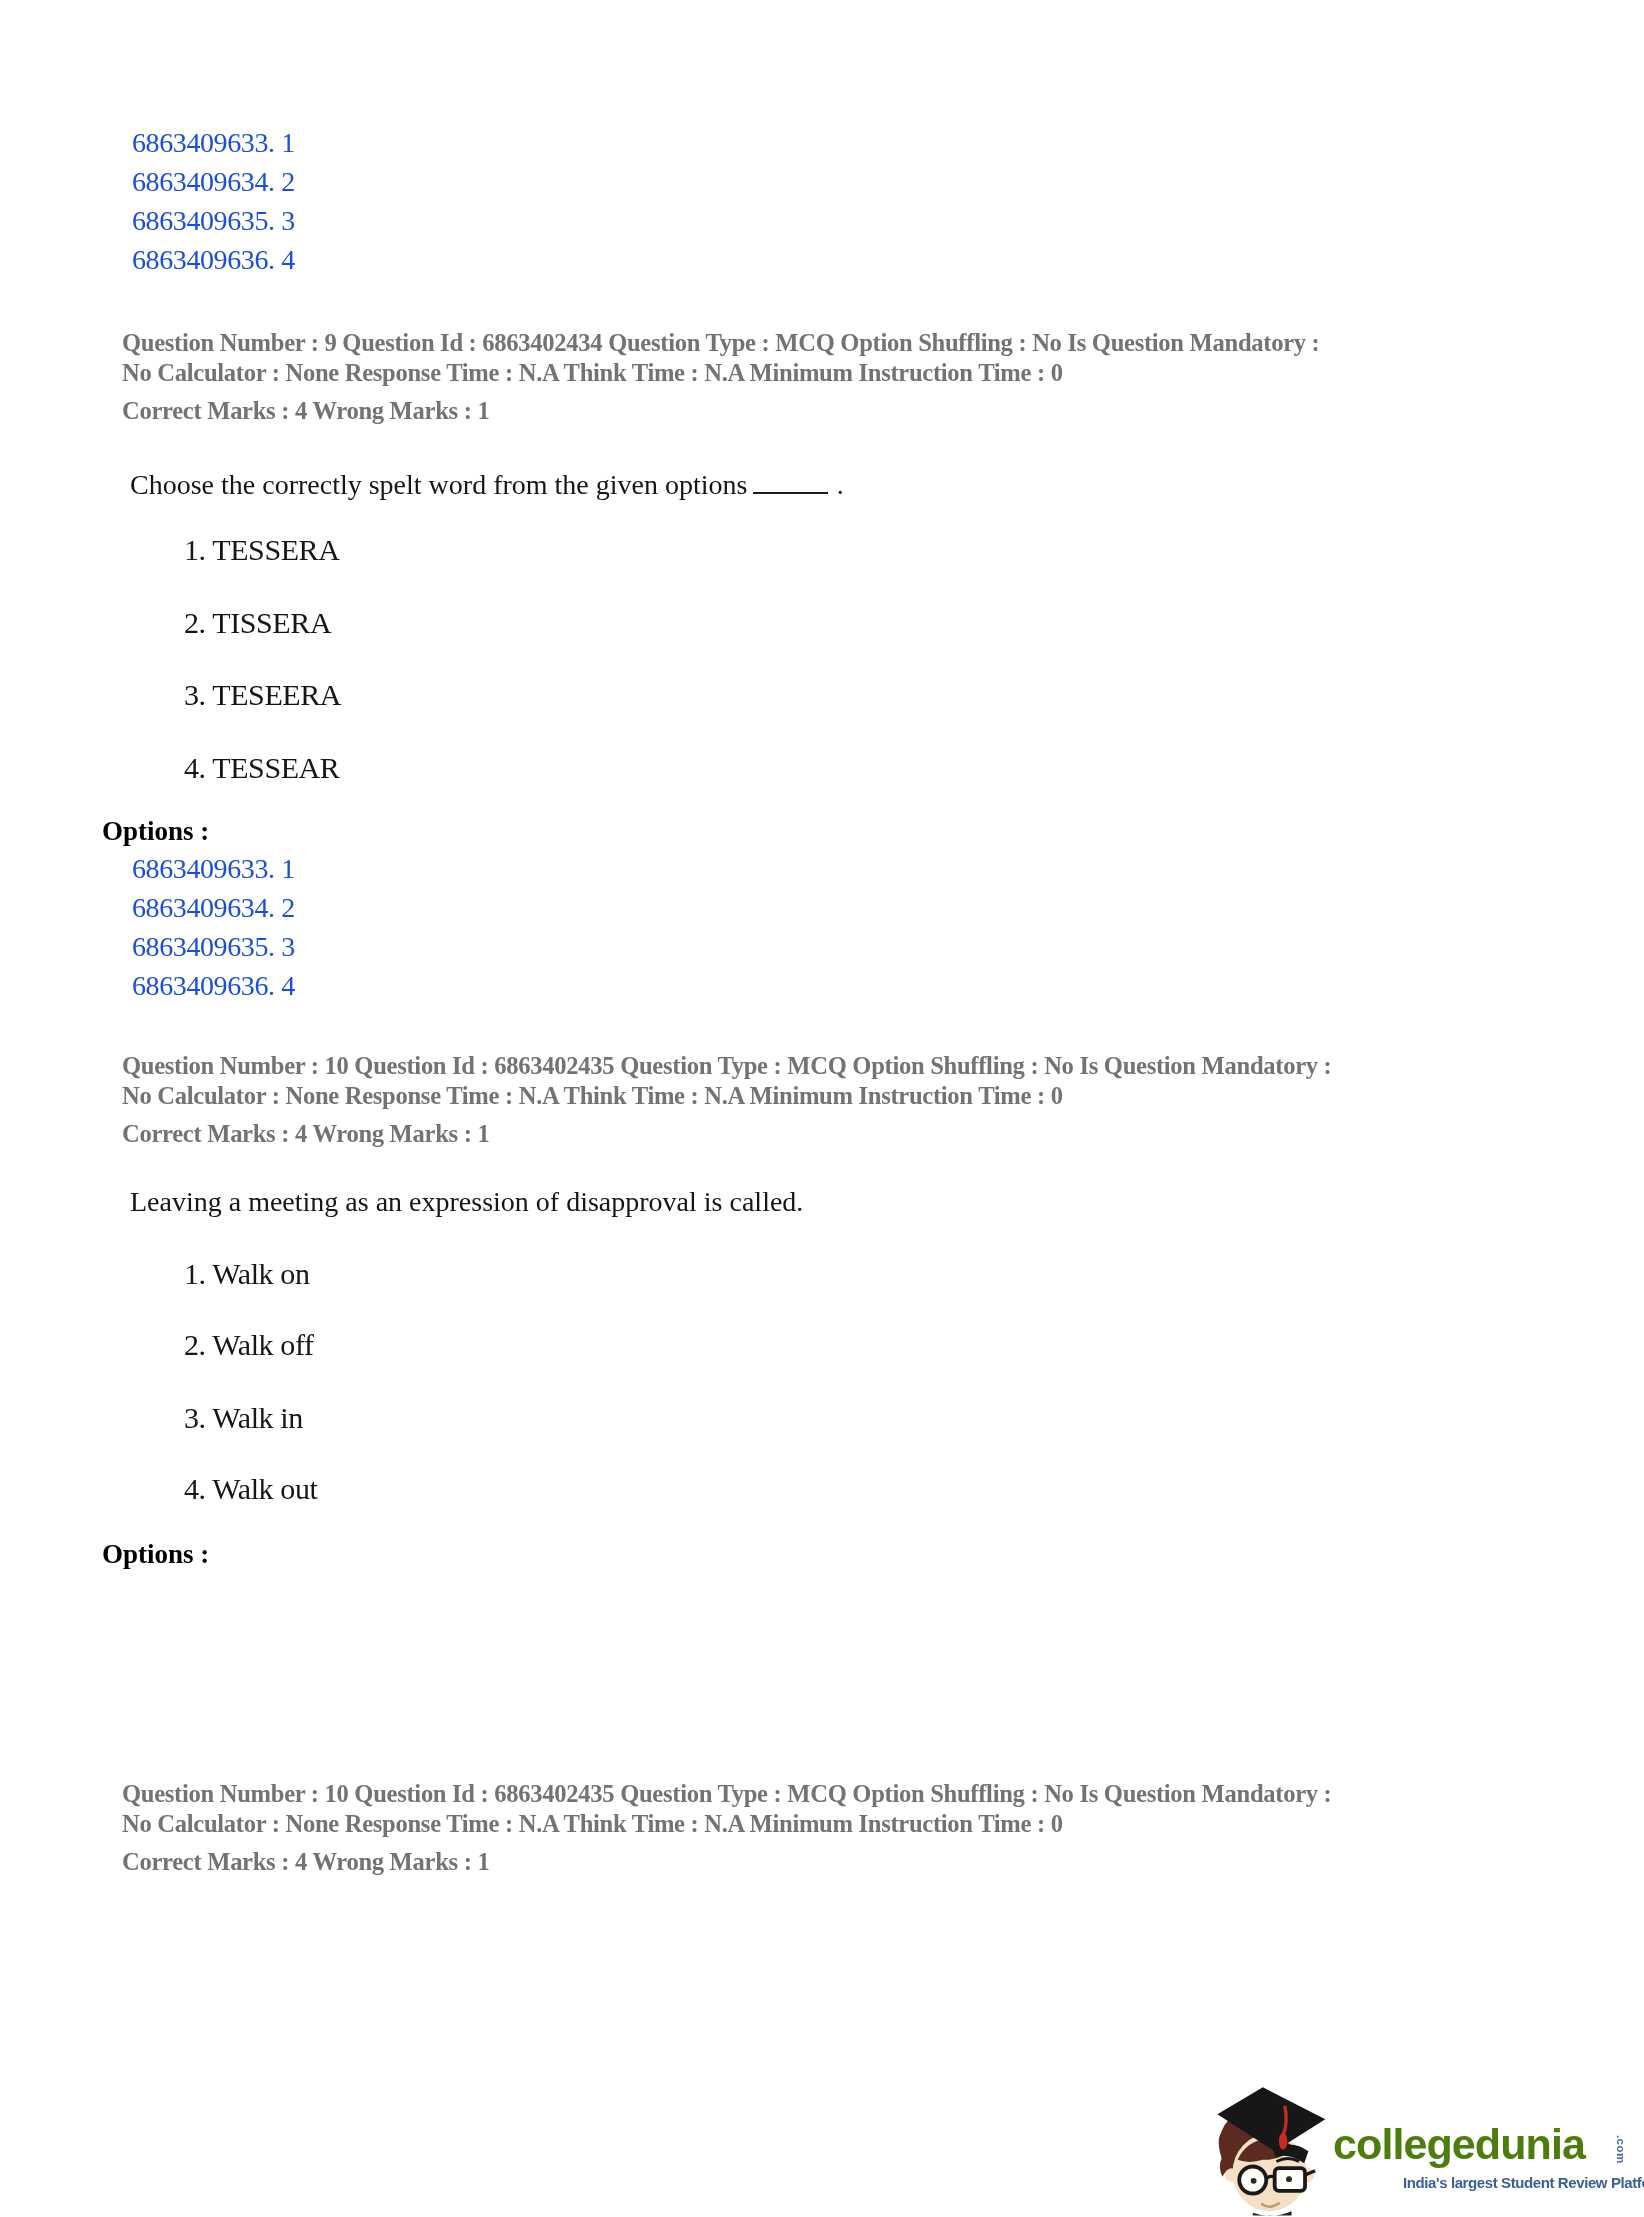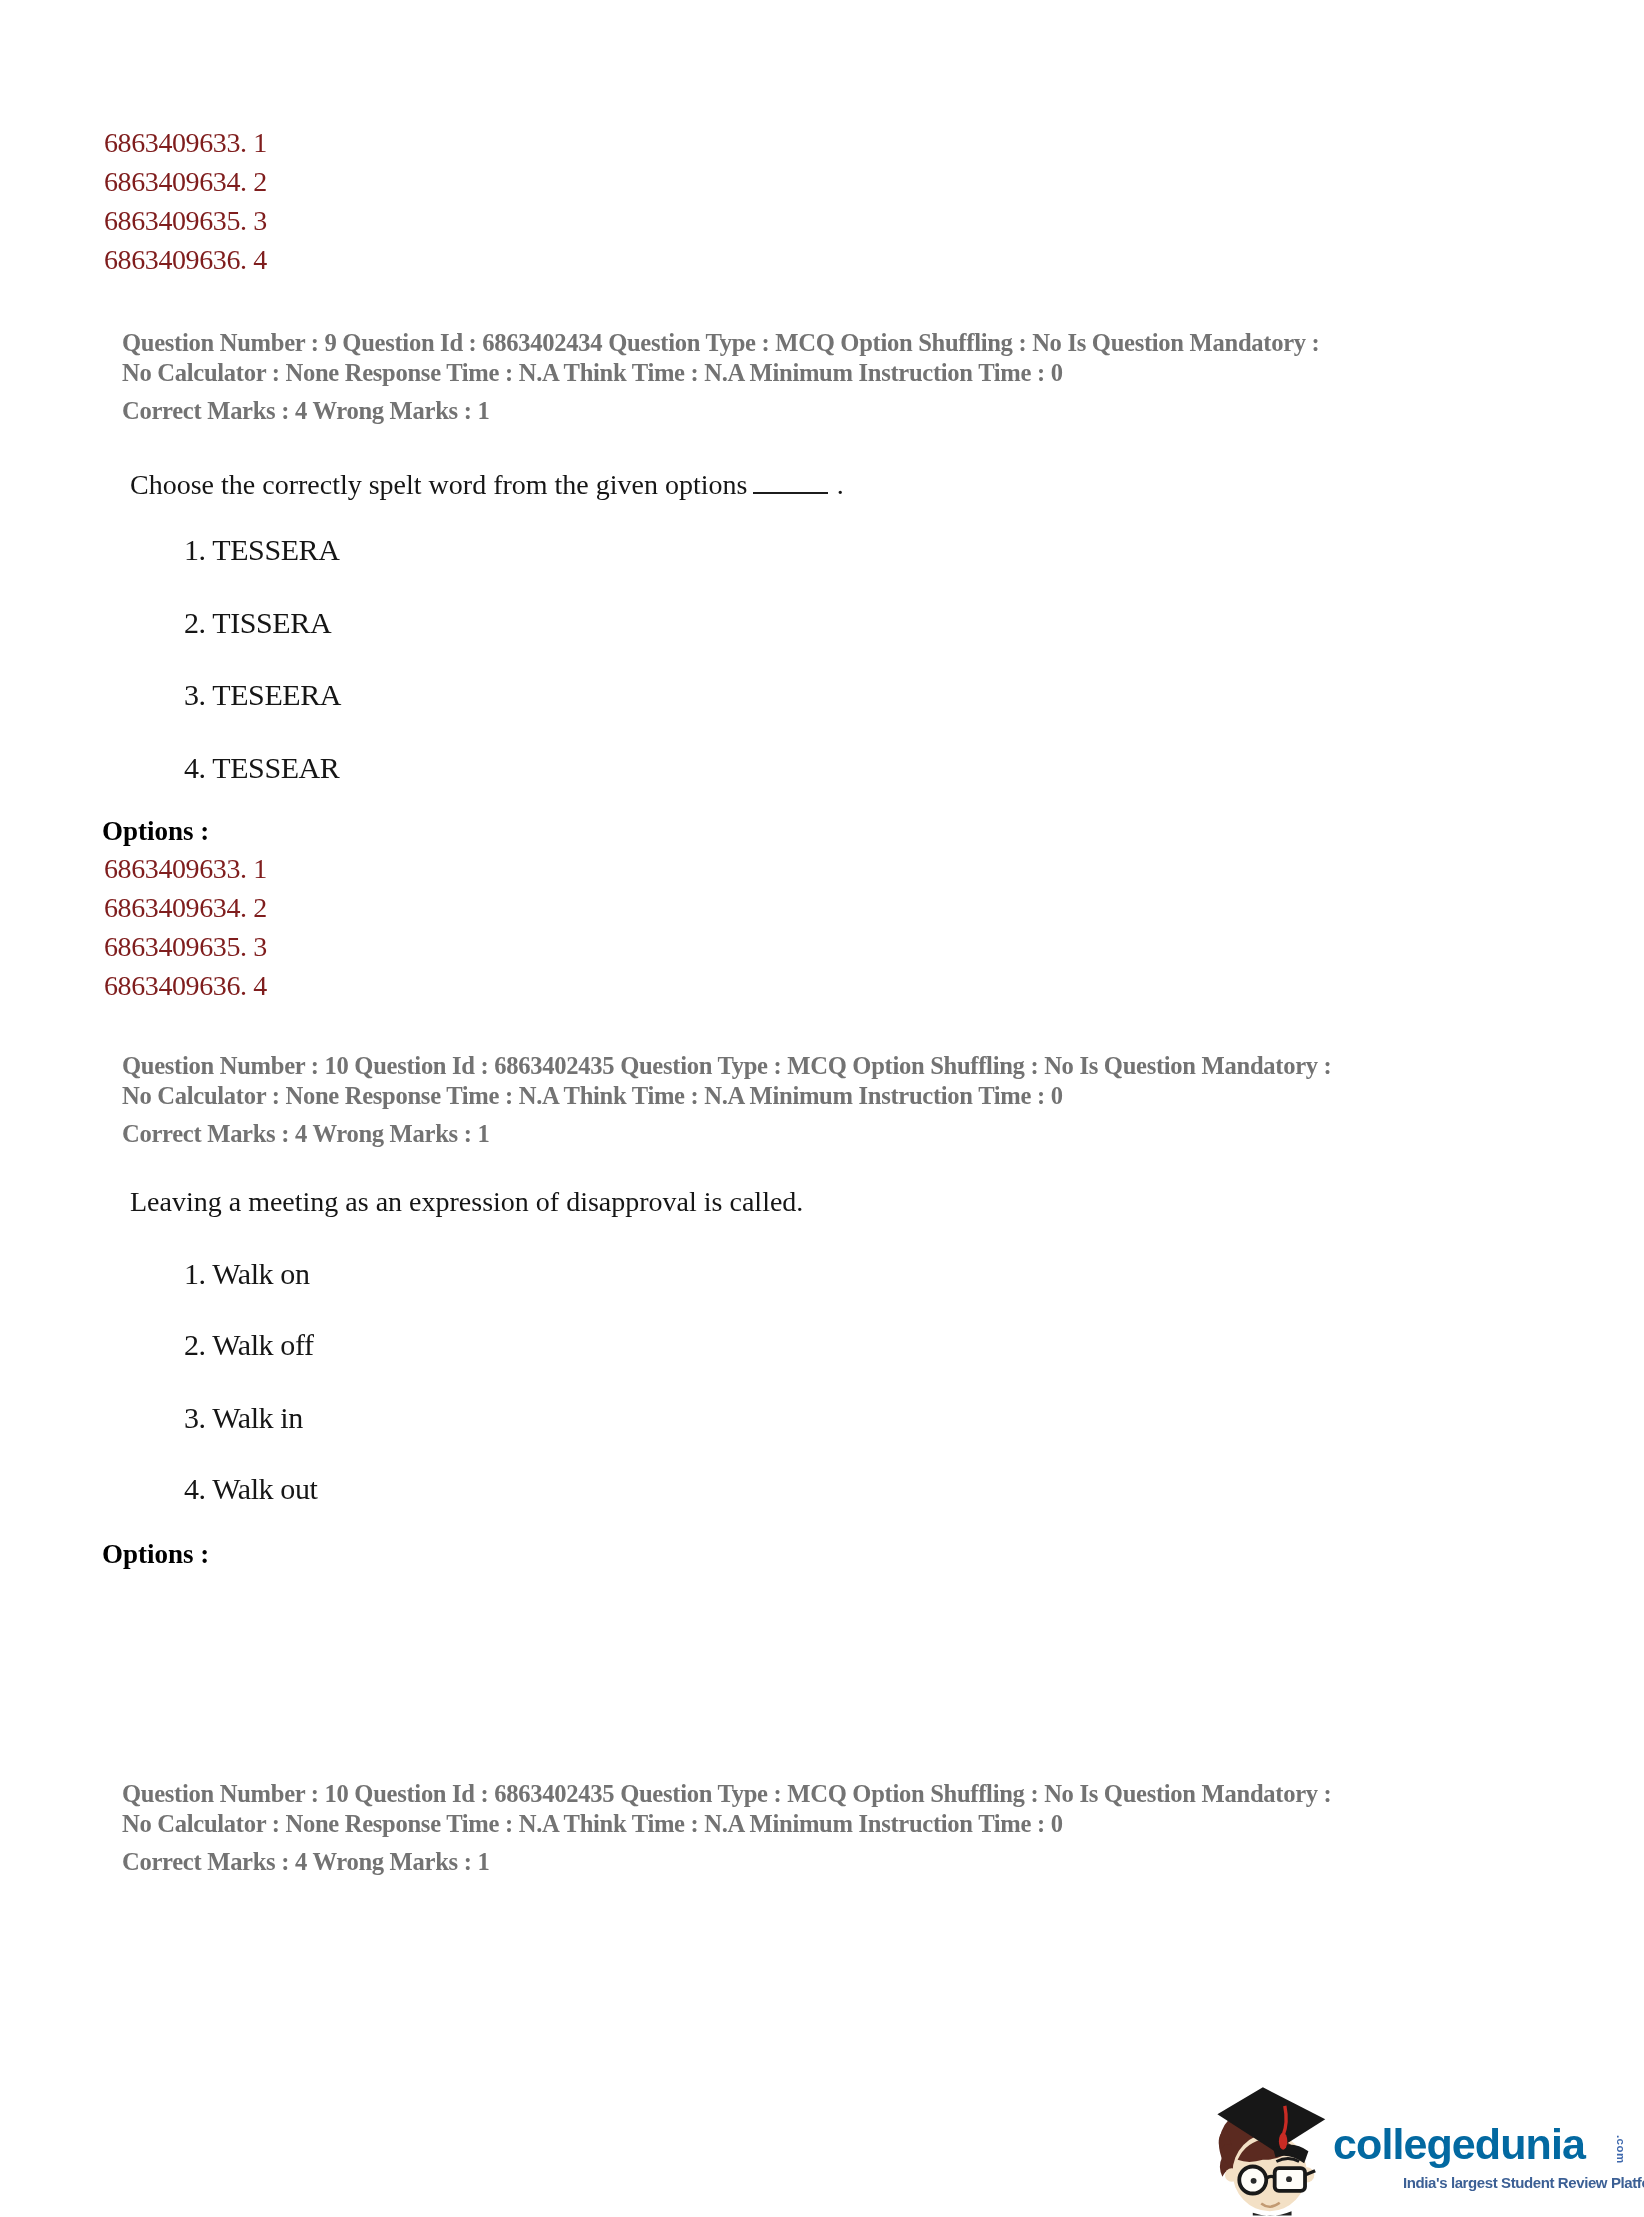--- a/index.html
+++ b/index.html
@@ -5,21 +5,21 @@
   html,body{margin:0;padding:0;background:#ffffff;}
   .page{
     position:relative;
     width:1644px;height:2217px;
     background:#ffffff;
     overflow:hidden;
     font-family:"Liberation Serif", serif;
     color:#000;
   }
   
-  .id-list{position:absolute;left:104px;font-size:28px;line-height:39px;letter-spacing:-0.4px;color:#7f1d1d;}
+  .id-list{position:absolute;left:132px;font-size:28px;line-height:39px;letter-spacing:-0.4px;color:#1d4ed8;}
   
   .meta{position:absolute;left:122px;font-weight:bold;font-size:24.6px;line-height:29.6px;letter-spacing:-0.3px;color:#737373;}
   .meta .marks{margin-top:9px;}
   
   .qimg{filter:blur(0.4px);color:#161616;}
   .qtext{position:absolute;left:130px;font-size:28px;line-height:1.25;white-space:nowrap;}
   .blank{display:inline-block;width:75px;border-bottom:2.7px solid #1c1c1c;height:1.02em;vertical-align:baseline;margin-left:5.4px;margin-right:9px;}
   .choice{position:absolute;left:184px;font-size:30px;letter-spacing:-0.4px;line-height:1.2;white-space:nowrap;}
   .opts-label{position:absolute;left:102px;font-weight:bold;font-size:27px;}
   
@@ -100,19 +100,19 @@
       <circle cx="46" cy="112" r="16" fill="#fffdf8" stroke="#191919" stroke-width="4.5"></circle>
       <rect x="72" y="98" width="36" height="27" rx="5" fill="#fffdf8" stroke="#191919" stroke-width="4.5"></rect>
       <path d="M62,110 Q67,106 72,109" stroke="#191919" stroke-width="4" fill="none"></path>
       <path d="M108,106 L120,101" stroke="#191919" stroke-width="4" fill="none"></path>
       <path d="M74,90 Q88,83 101,90" stroke="#191919" stroke-width="3.5" fill="none"></path>
       <circle cx="47" cy="113" r="3.5" fill="#2a2a2a"></circle>
       <circle cx="89" cy="111" r="3.5" fill="#2a2a2a"></circle>
       <path d="M56,140 Q66,148 78,139" stroke="#c29a72" stroke-width="3" fill="none"></path>
       <path d="M46,151 Q68,159 92,149 L92,154 L46,154 Z" fill="#232323"></path>
     </svg>
-    <div class="logo-brand" style="color:#0369a1;">collegedunia</div>
+    <div class="logo-brand" style="color:#4d7c0f;">collegedunia</div>
     <div class="logo-tld" style="color:#3e68ad;">.com</div>
     <div class="logo-tagline" style="color:#3c6095;">India's largest Student Review Platform</div>
   </div>
 
 </div>
 
 
 </body></html>

